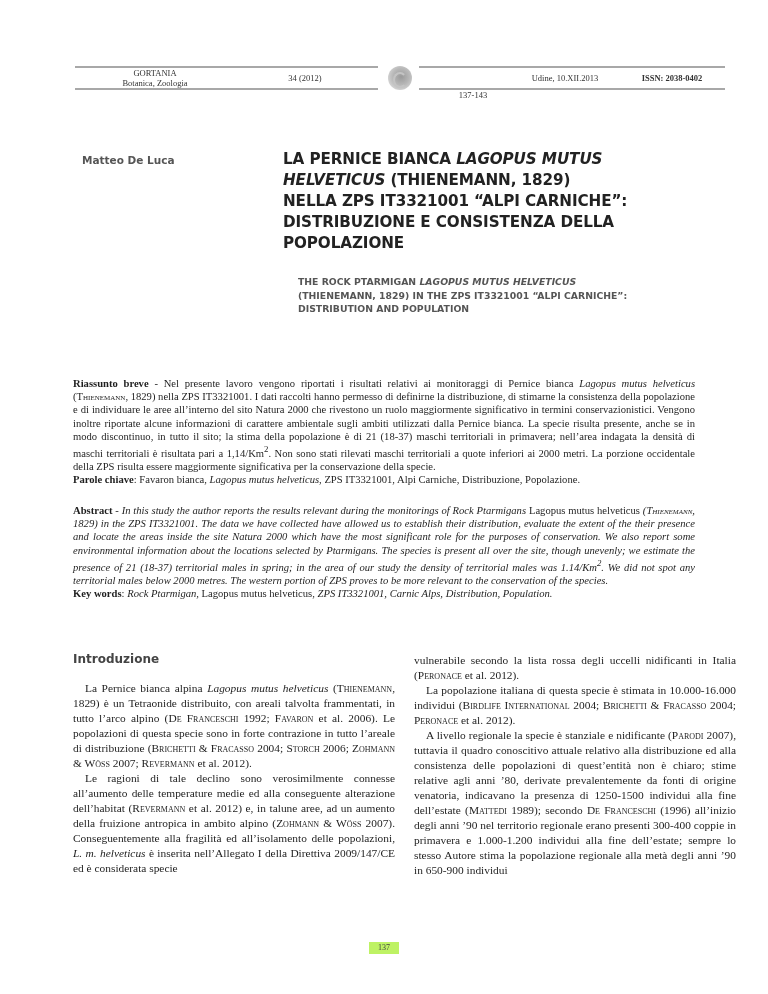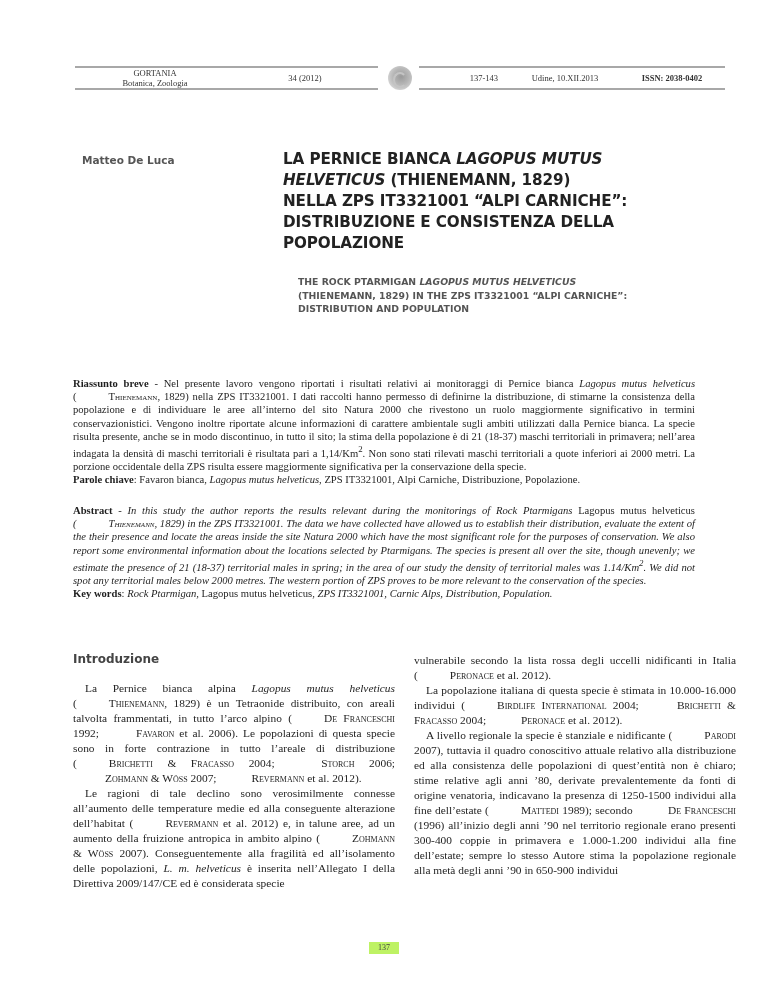--- a/index.html
+++ b/index.html
@@ -23,21 +23,21 @@
   .title .it { font-style: italic; text-align: right; }
   .subtitle { position: absolute; left: 298px; top: 275px; width: 470px;
               font-family: "DejaVu Sans", sans-serif; font-weight: bold; font-size: 9.3px;
               line-height: 13.5px; color: #555; }
   .subtitle .it { font-style: italic; }
 
   
   .abs { position: absolute; left: 73px; width: 622px; font-size: 10.6px; line-height: 13.2px;
          text-align: justify; color: #1e1e1e; }
   .abs b { font-weight: bold; }
-  .sc { font-variant: small-caps; padding-left: 32px; }
+  .sc { font-variant: small-caps; }
   .en { font-style: italic; }
 
   
   .sec { position: absolute; left: 73px; top: 652px; font-family: "DejaVu Sans", sans-serif;
          font-weight: bold; font-size: 12px; color: #444; }
 
   
   .col { position: absolute; width: 322px; font-size: 11.4px; line-height: 15px;
          text-align: justify; color: #1e1e1e; }
   .col p { text-indent: 12px; }
@@ -53,21 +53,21 @@
 <div class="hdr-line" style="left:75px; top:88px; width:303px;"></div>
 <div class="hdr-line" style="left:419px; top:66px; width:306px;"></div>
 <div class="hdr-line" style="left:419px; top:88px; width:306px;"></div>
 
 <div class="hdr-text" style="left:100px; top:68px; width:110px;">
   <div>GORTANIA</div>
   <div>Botanica, Zoologia</div>
 </div>
 <div class="hdr-text" style="left:270px; top:73px; width:70px;">34 (2012)</div>
 <div class="logo"></div>
-<div class="hdr-text" style="left:448px; top:73px; width:50px;text-align:right;">137-143</div>
+<div class="hdr-text" style="left:448px; top:90px; width:50px;">137-143</div>
 <div class="hdr-text" style="left:520px; top:73px; width:90px;">Udine, 10.XII.2013</div>
 <div class="hdr-text" style="left:632px; top:73px; width:80px;font-weight:bold;">ISSN: 2038-0402</div>
 
 <div class="author">Matteo De Luca</div>
 
 <div class="title">
   <span>LA PERNICE BIANCA </span><span class="it">LAGOPUS MUTUS</span><br>
   <span class="it">HELVETICUS</span><span> (THIENEMANN, 1829)</span><br>
   <span>NELLA ZPS IT3321001 “ALPI CARNICHE”:</span><br>
   <span>DISTRIBUZIONE E CONSISTENZA DELLA</span><br>

